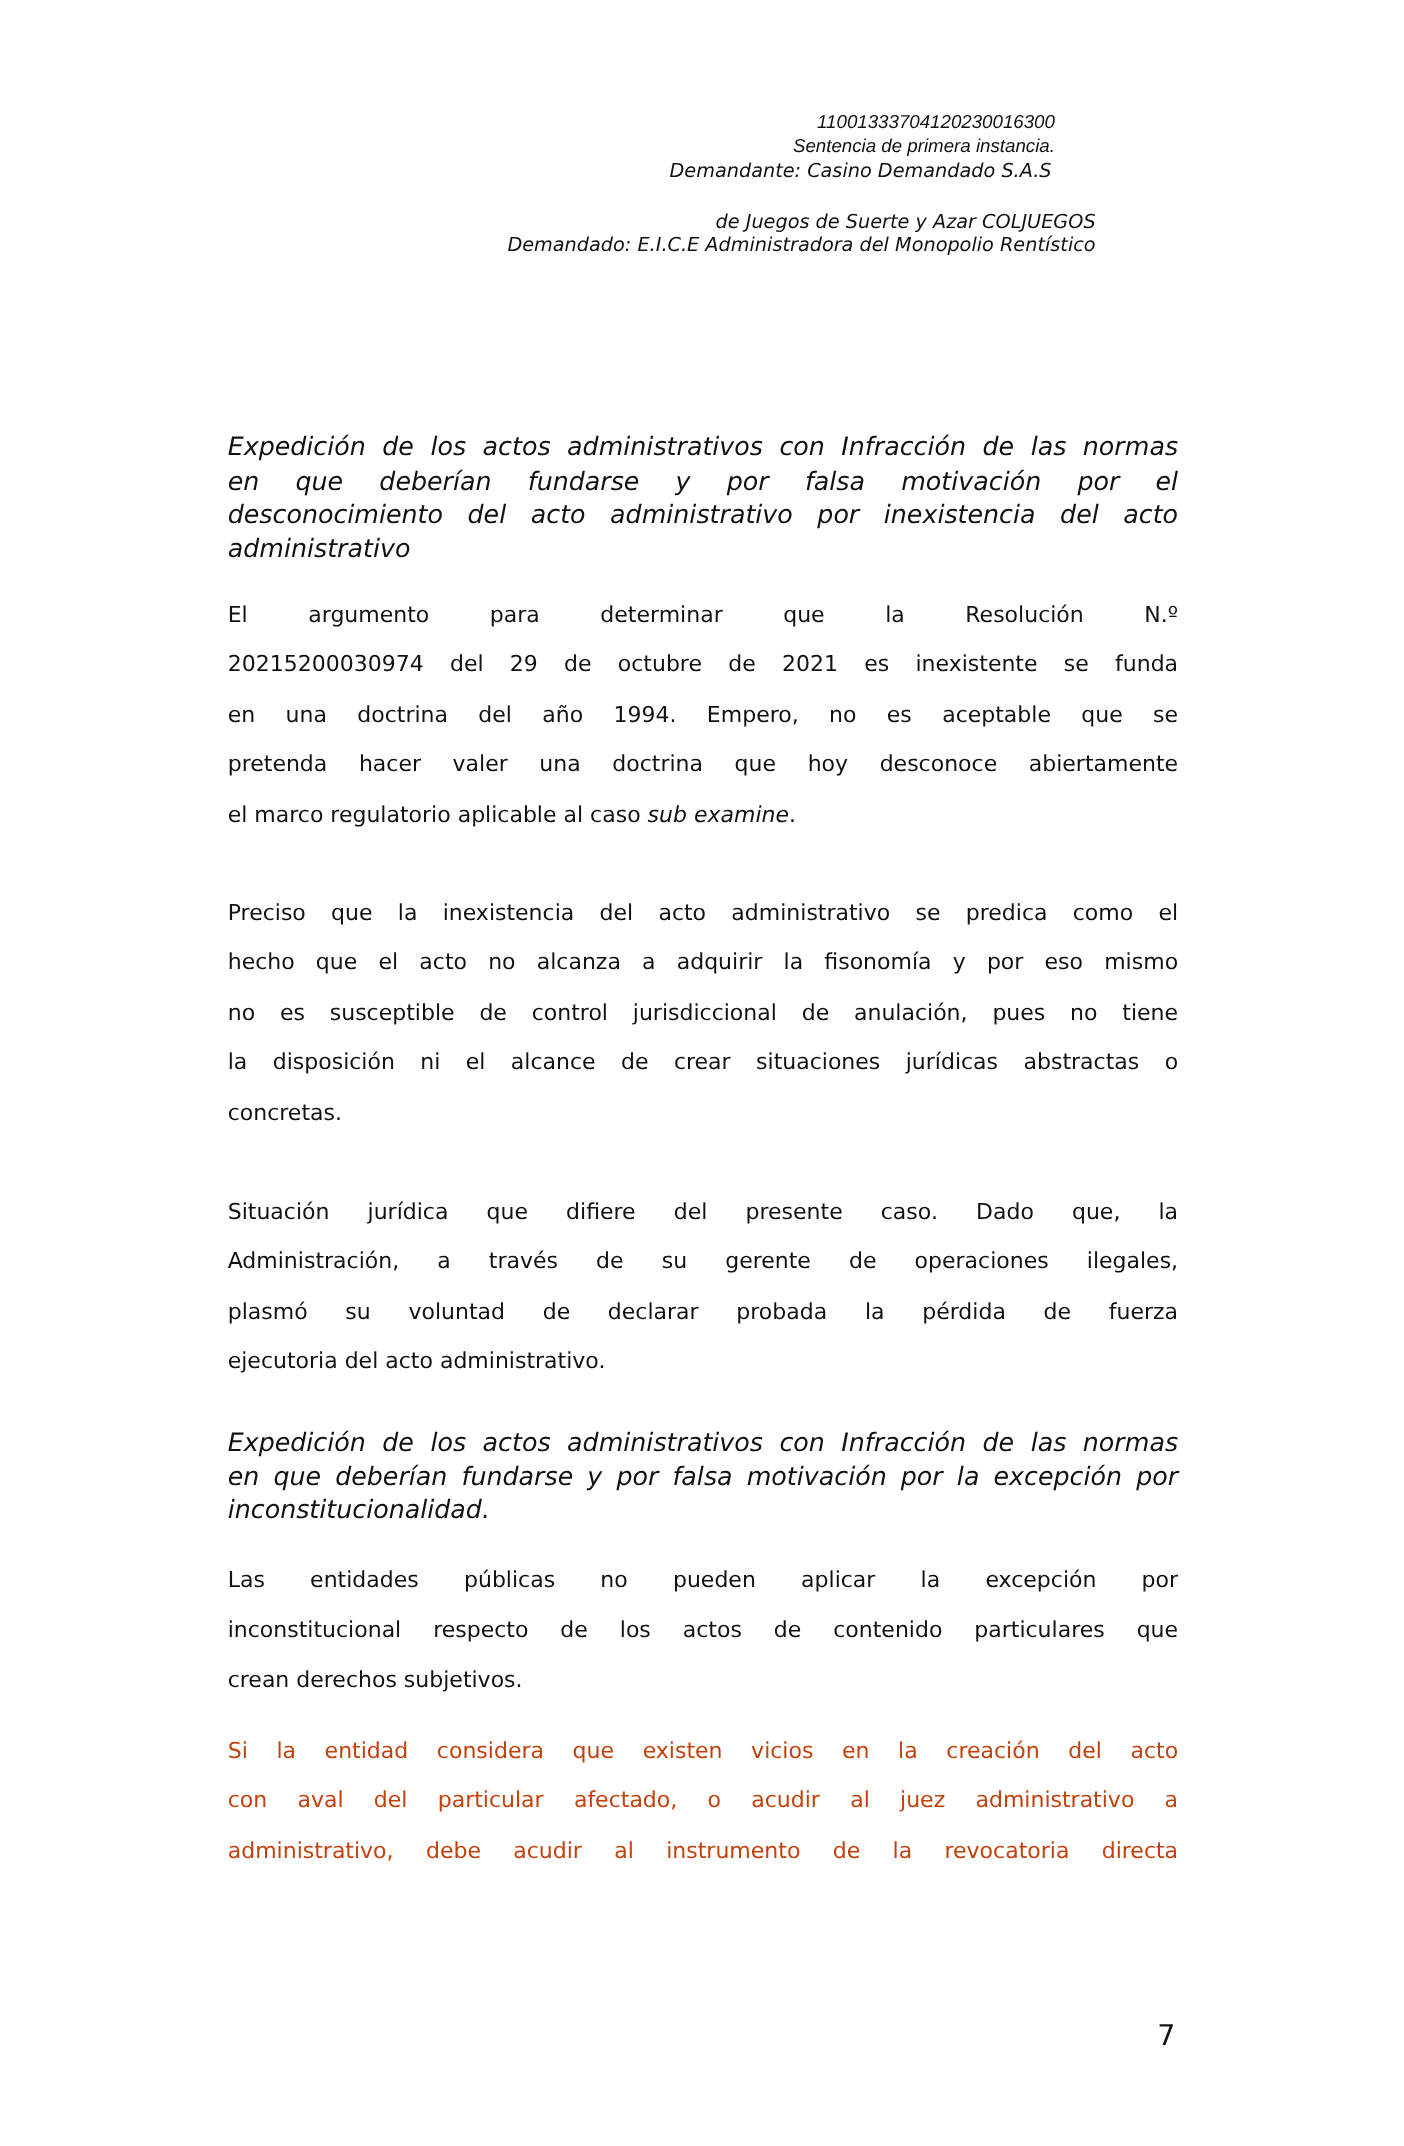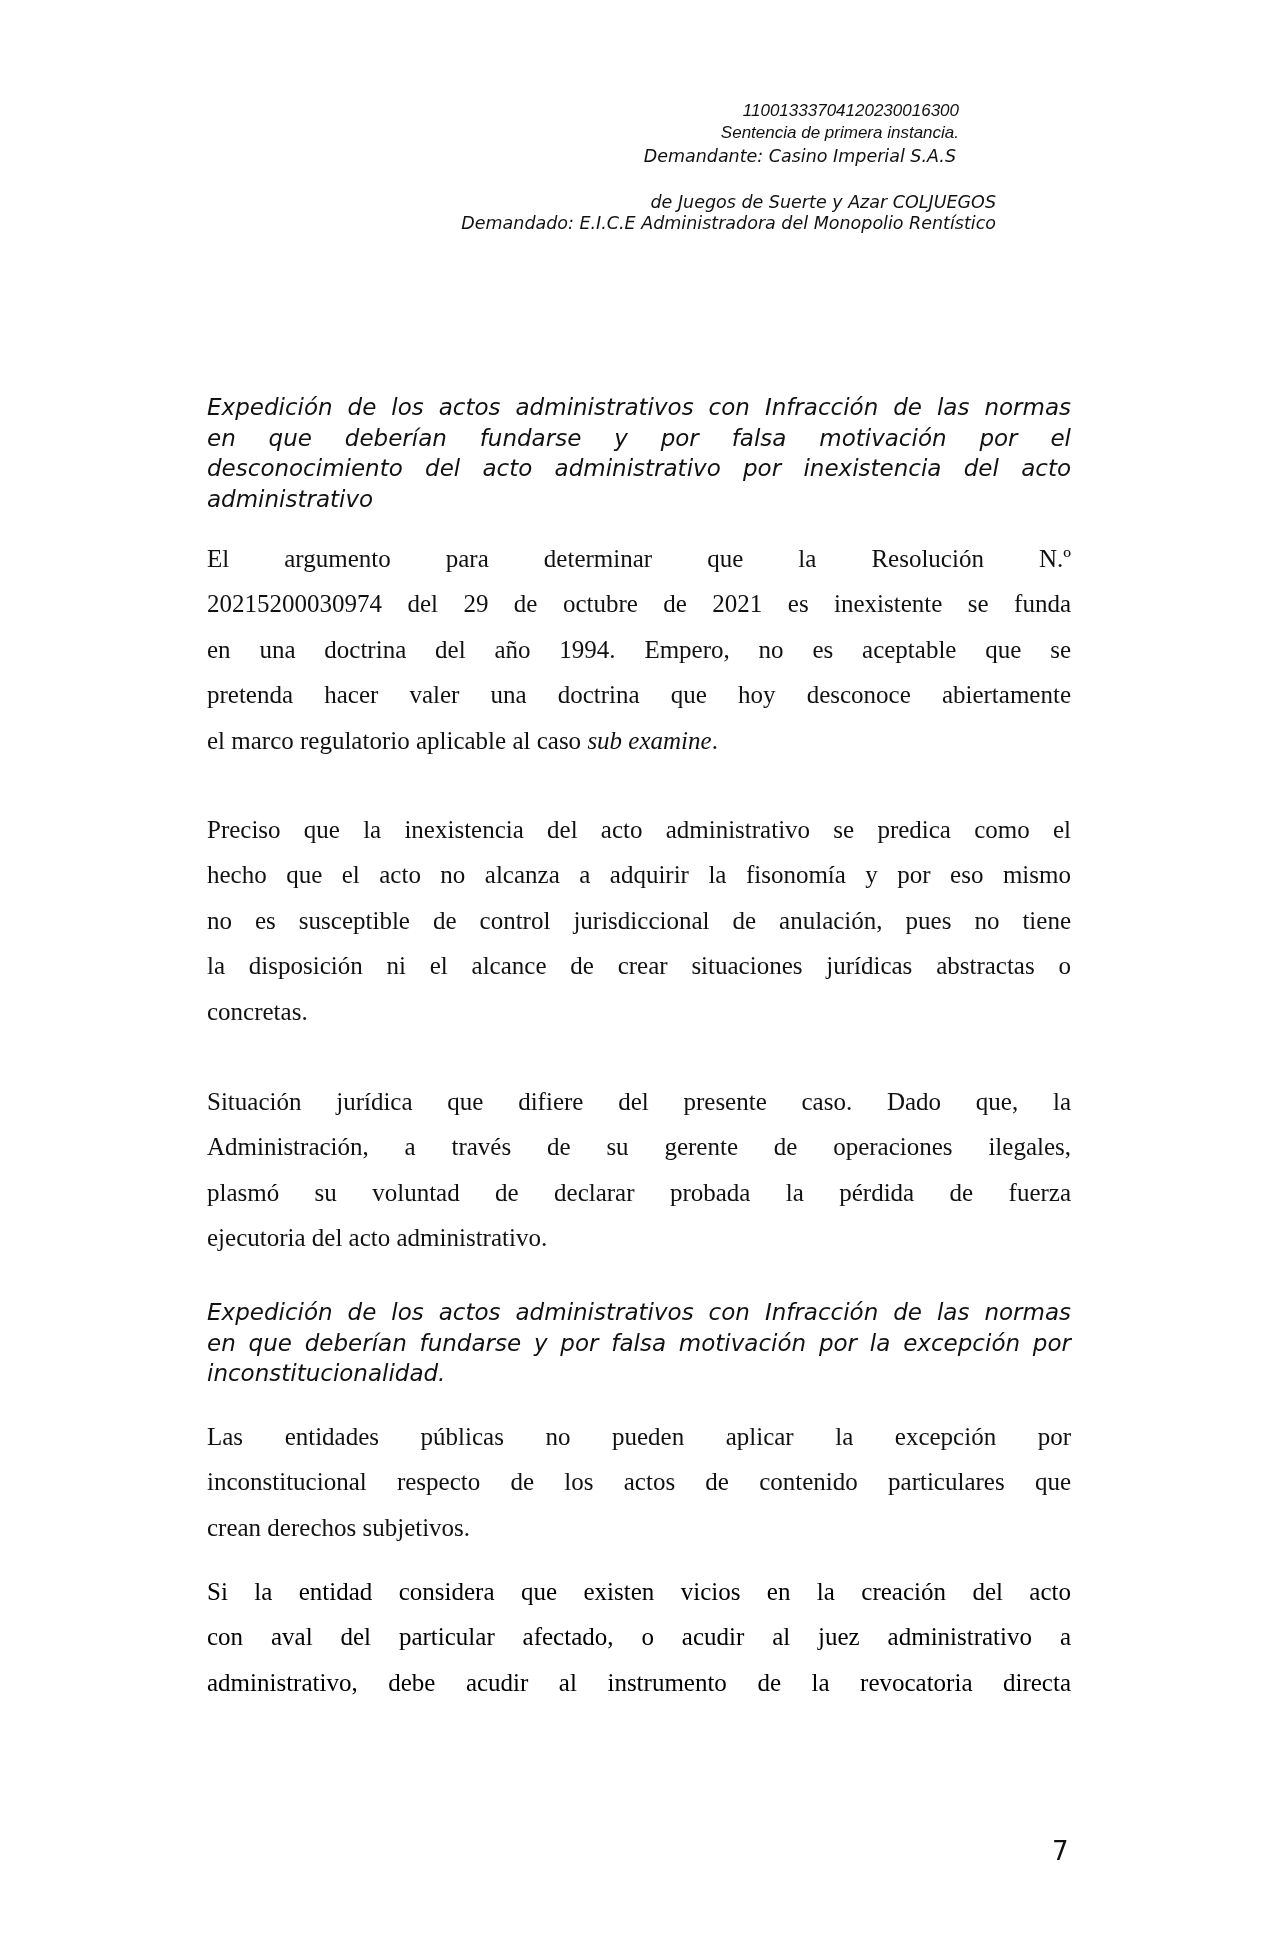--- a/index.html
+++ b/index.html
@@ -6,37 +6,37 @@
   body { width: 1276px; height: 1951px; position: relative; overflow: hidden; }
   .page { position: absolute; left: 0; top: 0; width: 1200px; height: 1951px; background: #ffffff; }
 
   .header { position: absolute; right: 0; top: 0; width: 1276px; }
   .hl { position: absolute; white-space: nowrap; font-style: italic; color: #111; }
   .hl.small { font-family: "Liberation Sans", sans-serif; font-size: 17px; }
   .hl.verd { font-family: "DejaVu Sans", sans-serif; font-size: 17.5px; }
 
   .block { position: absolute; left: 207px; width: 864px; font-family: "DejaVu Sans", sans-serif; color: #111; text-align: justify; }
   .heading { font-style: italic; font-size: 23px; line-height: 30.5px; }
-  .para { font-size: 25px; line-height: 45.4px; font-family: Liberation Serif, serif; }
-  .para.gray { color: #000000; }
+  .para { font-size: 20px; line-height: 45.4px; }
+  .para.gray { color: #c2410c; }
   .line { display: block; text-align: justify; text-align-last: justify; white-space: normal; }
   .line.last { text-align-last: left; }
   .it { font-style: italic; }
 
   .page-number { position: absolute; left: 1052px; top: 1836px; font-family: "DejaVu Sans", sans-serif; font-size: 26px; color: #111; }
 </style>
 </head>
 <body>
 
 <div class="page">
 
   <div class="header">
     <div class="hl small" style="right:241px; top:101px;">11001333704120230016300</div>
     <div class="hl small" style="right:241px; top:123px;">Sentencia de primera instancia.</div>
-    <div class="hl verd" style="right:244px; top:146px;">Demandante: Casino Imperial S.A.S</div>
+    <div class="hl verd" style="right:244px; top:146px;">Demandante: Casino Demandado S.A.S</div>
     <div class="hl verd" style="right:204px; top:169px;margin-top:44px;">Demandado: E.I.C.E Administradora del Monopolio Rentístico</div>
     <div class="hl verd" style="right:204px; top:192px;">de Juegos de Suerte y Azar COLJUEGOS</div>
   </div>
 
   <div class="block heading" style="top:392px;">
     <span class="line">Expedición de los actos administrativos con Infracción de las normas</span>
     <span class="line">en que deberían fundarse y por falsa motivación por el</span>
     <span class="line">desconocimiento del acto administrativo por inexistencia del acto</span>
     <span class="line last">administrativo</span>
   </div>

